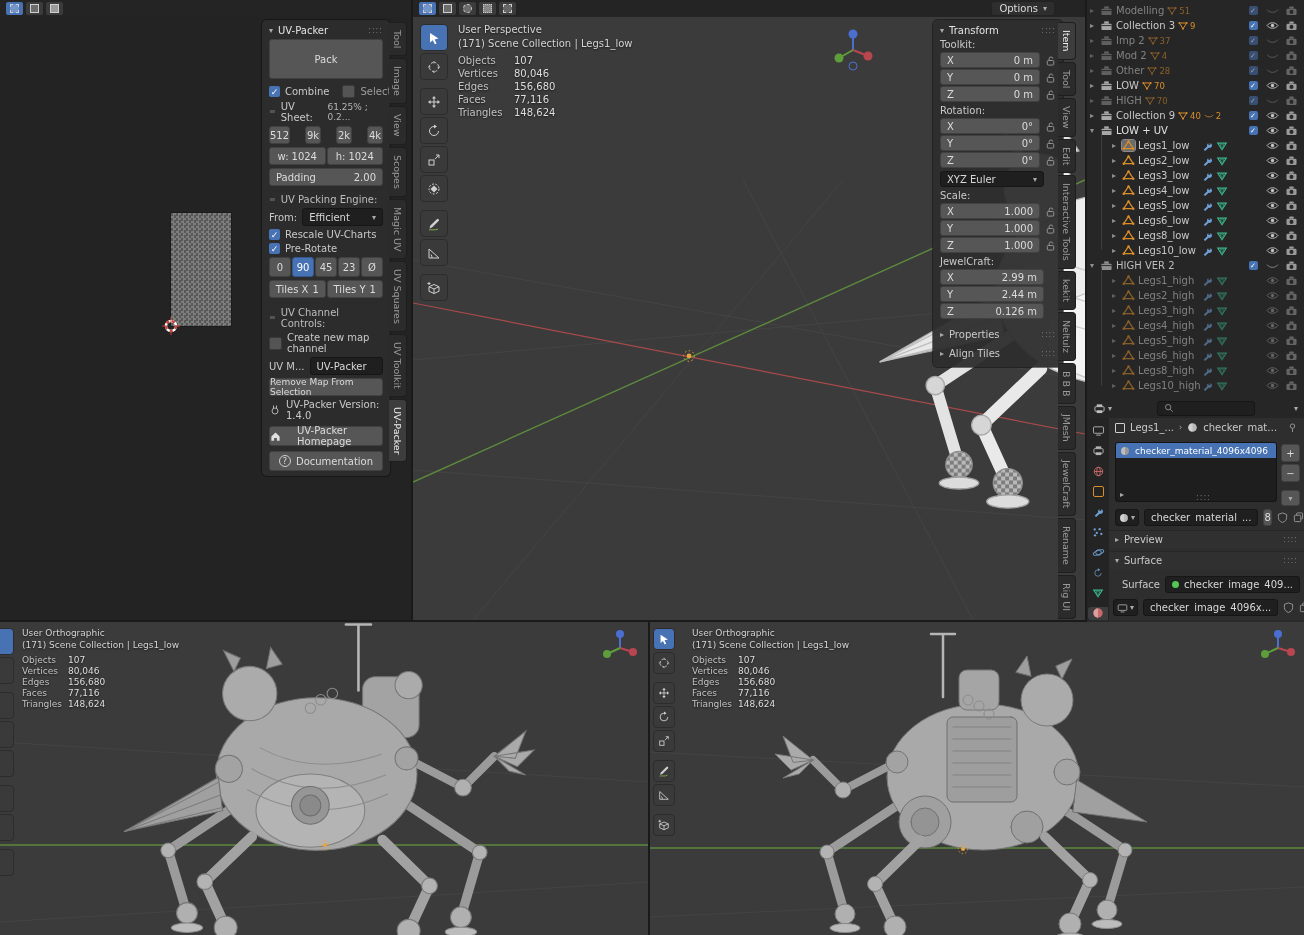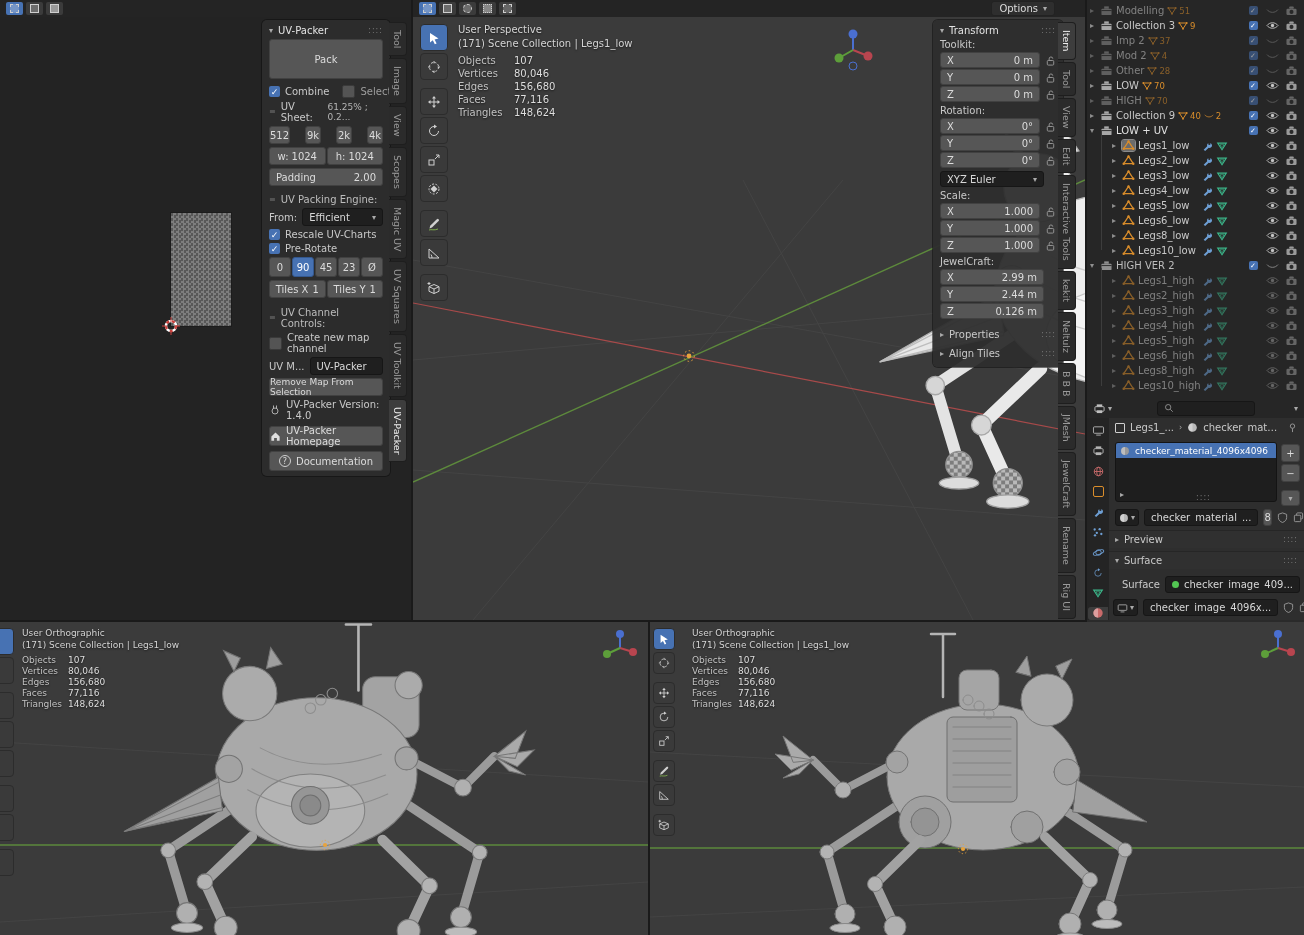--- a/index.html
+++ b/index.html
@@ -327,21 +327,21 @@
             <span>UV-Packer</span>
           </div>
       </div>
       <div class="btn" style="font-size:9px">Remove Map From Selection</div>
       <div class="prow" style="">
         <svg class="ic" width="12" height="12" style="color:#b0b0b0">
             <use href="#s-plug"></use>
           </svg>
         <span>UV-Packer Version: 1.4.0</span>
       </div>
-      <div class="btn" style="height:18px;gap:5px;margin-top:5px">
+      <div class="btn" style="height:18px;gap:16px;margin-top:5px">
         <svg class="ic" width="11" height="11" style="color:#e0e0e0">
             <use href="#s-home"></use>
           </svg>
         <span>UV-Packer Homepage</span>
       </div>
       <div class="btn" style="height:18px;gap:5px;margin-top:5px">
         <span style="border:1px solid #cfcfcf;border-radius:50%;width:10px;height:10px;display:flex;align-items:center;justify-content:center;font-size:8px">?</span>
         <span>Documentation</span>
       </div>
     </div>

